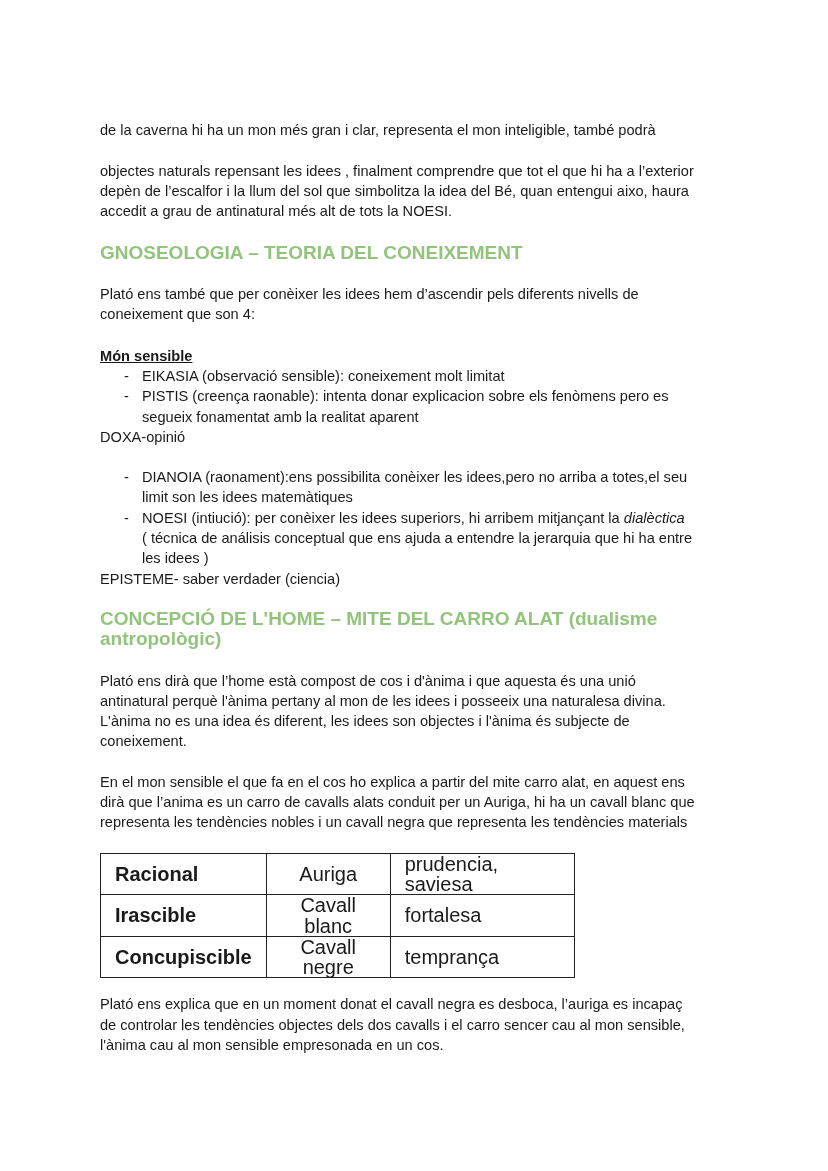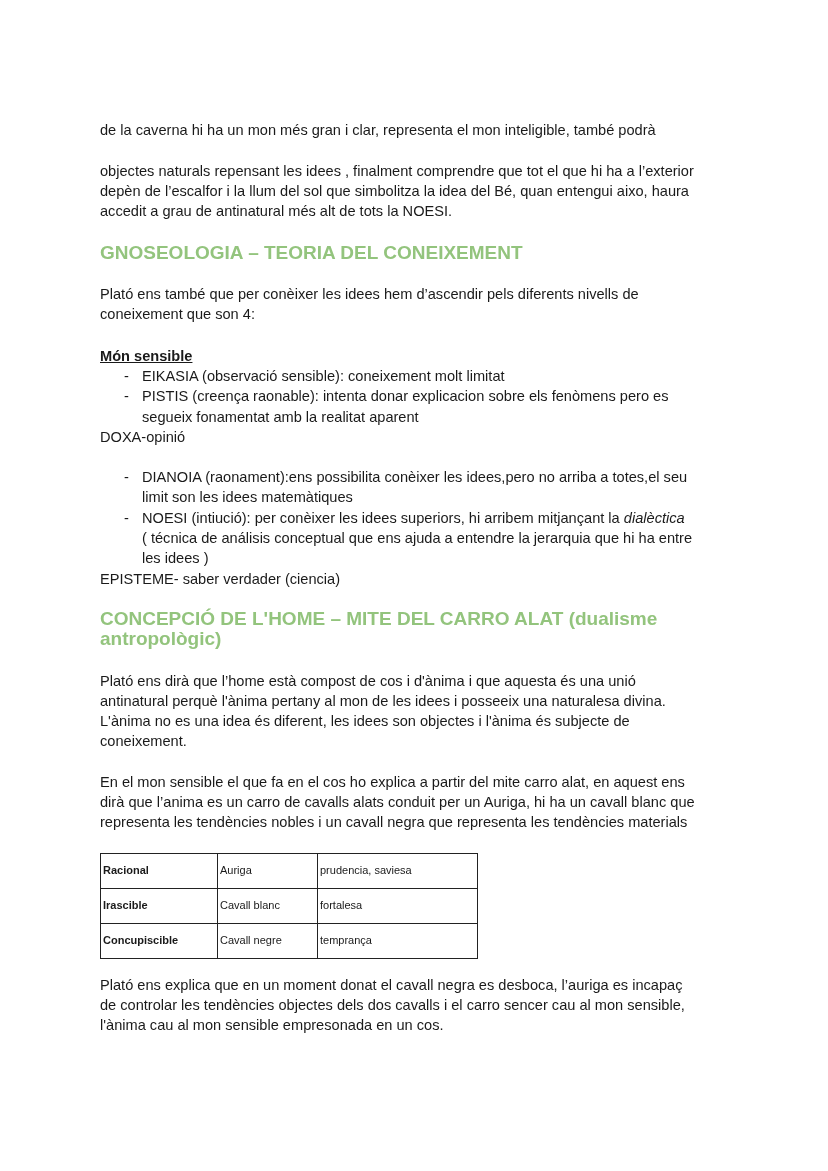--- a/index.html
+++ b/index.html
@@ -9,23 +9,23 @@
     position: relative; overflow: hidden;
   }
   .page { position: absolute; left: 100px; top: 100px; width: 640px; font-size: 14.6px; line-height: 20.3px; }
   p { margin: 0; }
   .heading { color: #93c47d; font-weight: bold; font-size: 19px; margin: 0; }
   .sub { font-weight: bold; text-decoration: underline; }
   ul { list-style: none; margin: 0; padding: 0; }
   ul li { position: relative; padding-left: 42px; }
   ul li .dash { position: absolute; left: 24px; top: 0; }
   table { border-collapse: collapse; margin-top: 12px; margin-left: 0; }
-  td { border: 1.5px solid #222; padding: 0 2px; height: 34px; font-size: 11px; vertical-align: middle; }
+  td { border: 1.5px solid #222; padding: 0 14px; height: 34px; font-size: 20px; vertical-align: middle; }
   td.c0 { font-weight: bold; width: 112px; }
-  td.c1 { width: 95px; }
+  td.c1 { width: 95px; text-align: center; }
   td.c2 { width: 155px; }
   em { font-style: italic; }
 </style>
 </head>
 <body>
 
 <div class="page">
 
   <p>
     <br>

